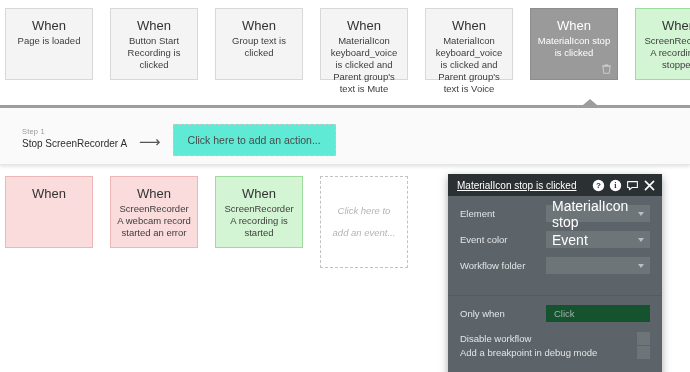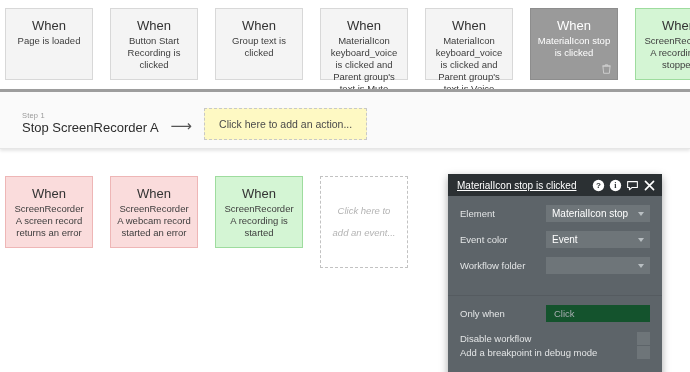--- a/index.html
+++ b/index.html
@@ -92,21 +92,21 @@
     line-height: 22px;
     padding: 0 8px;
     flex: 0 0 auto;
     font-style: italic;
   }
 
   
   #step-panel {
     position: absolute;
     left: 0;
-    top: 89px;
+    top: 105px;
     width: 690px;
     height: 60px;
     background: #fafafa;
     border-top: 3px solid #9d9d9d;
     border-bottom: 1px solid #e6e6e6;
     box-sizing: border-box;
     box-shadow: 0 2px 3px rgba(0,0,0,.10);
   }
   #step-caret {
     position: absolute;
@@ -123,34 +123,34 @@
     align-items: center;
     padding: 14px 0 0 22px;
   }
   .step-label {
     font-size: 7.5px;
     color: #9a9a9a;
     line-height: 10px;
     letter-spacing: .2px;
   }
   .step-title {
-    font-size: 13px;
+    font-size: 10px;
     color: #2d2d2d;
     line-height: 14px;
   }
   .step-arrow {
     margin: 6px 12px 0 12px;
     font-size: 15px;
     color: #555555;
     line-height: 14px;
   }
   #add-action {
     margin-top: 2px;
     border: 1px dashed #c8c8c8;
-    background: #fef9c3;
+    background: #5eead4;
     font-size: 10.5px;
     color: #4a4a4a;
     padding: 9px 14px;
     min-width: 108px;
   }
 
   
   #popup {
     position: absolute;
     left: 448px;
@@ -203,21 +203,21 @@
     flex: 0 0 auto;
   }
   .dropdown {
     flex: 1 1 auto;
     height: 17px;
     background: #6e7579;
     display: flex;
     align-items: center;
     padding: 0 6px;
     color: #ffffff;
-    font-size: 10px;
+    font-size: 14px;
     position: relative;
     box-sizing: border-box;
   }
   .dd-caret {
     position: absolute;
     right: 6px;
     top: 7px;
     width: 0;
     height: 0;
     border-left: 3.5px solid transparent;
@@ -301,21 +301,20 @@
       <div class="step-title">Stop ScreenRecorder A</div>
     </div>
     <div class="step-arrow">⟶</div>
     <div id="add-action">Click here to add an action...</div>
   </div>
 </div>
 
 <div class="row" id="row-bottom">
     <div class="event-card pink">
       <div class="when">When</div>
-      <div class="desc">ScreenRecorder A screen record returns an error</div>
     </div>
     <div class="event-card pink">
       <div class="when">When</div>
       <div class="desc">ScreenRecorder A webcam record started an error</div>
     </div>
     <div class="event-card green">
       <div class="when">When</div>
       <div class="desc">ScreenRecorder A recording is started</div>
     </div>
     <div class="add-placeholder">Click here to add an event...</div>

